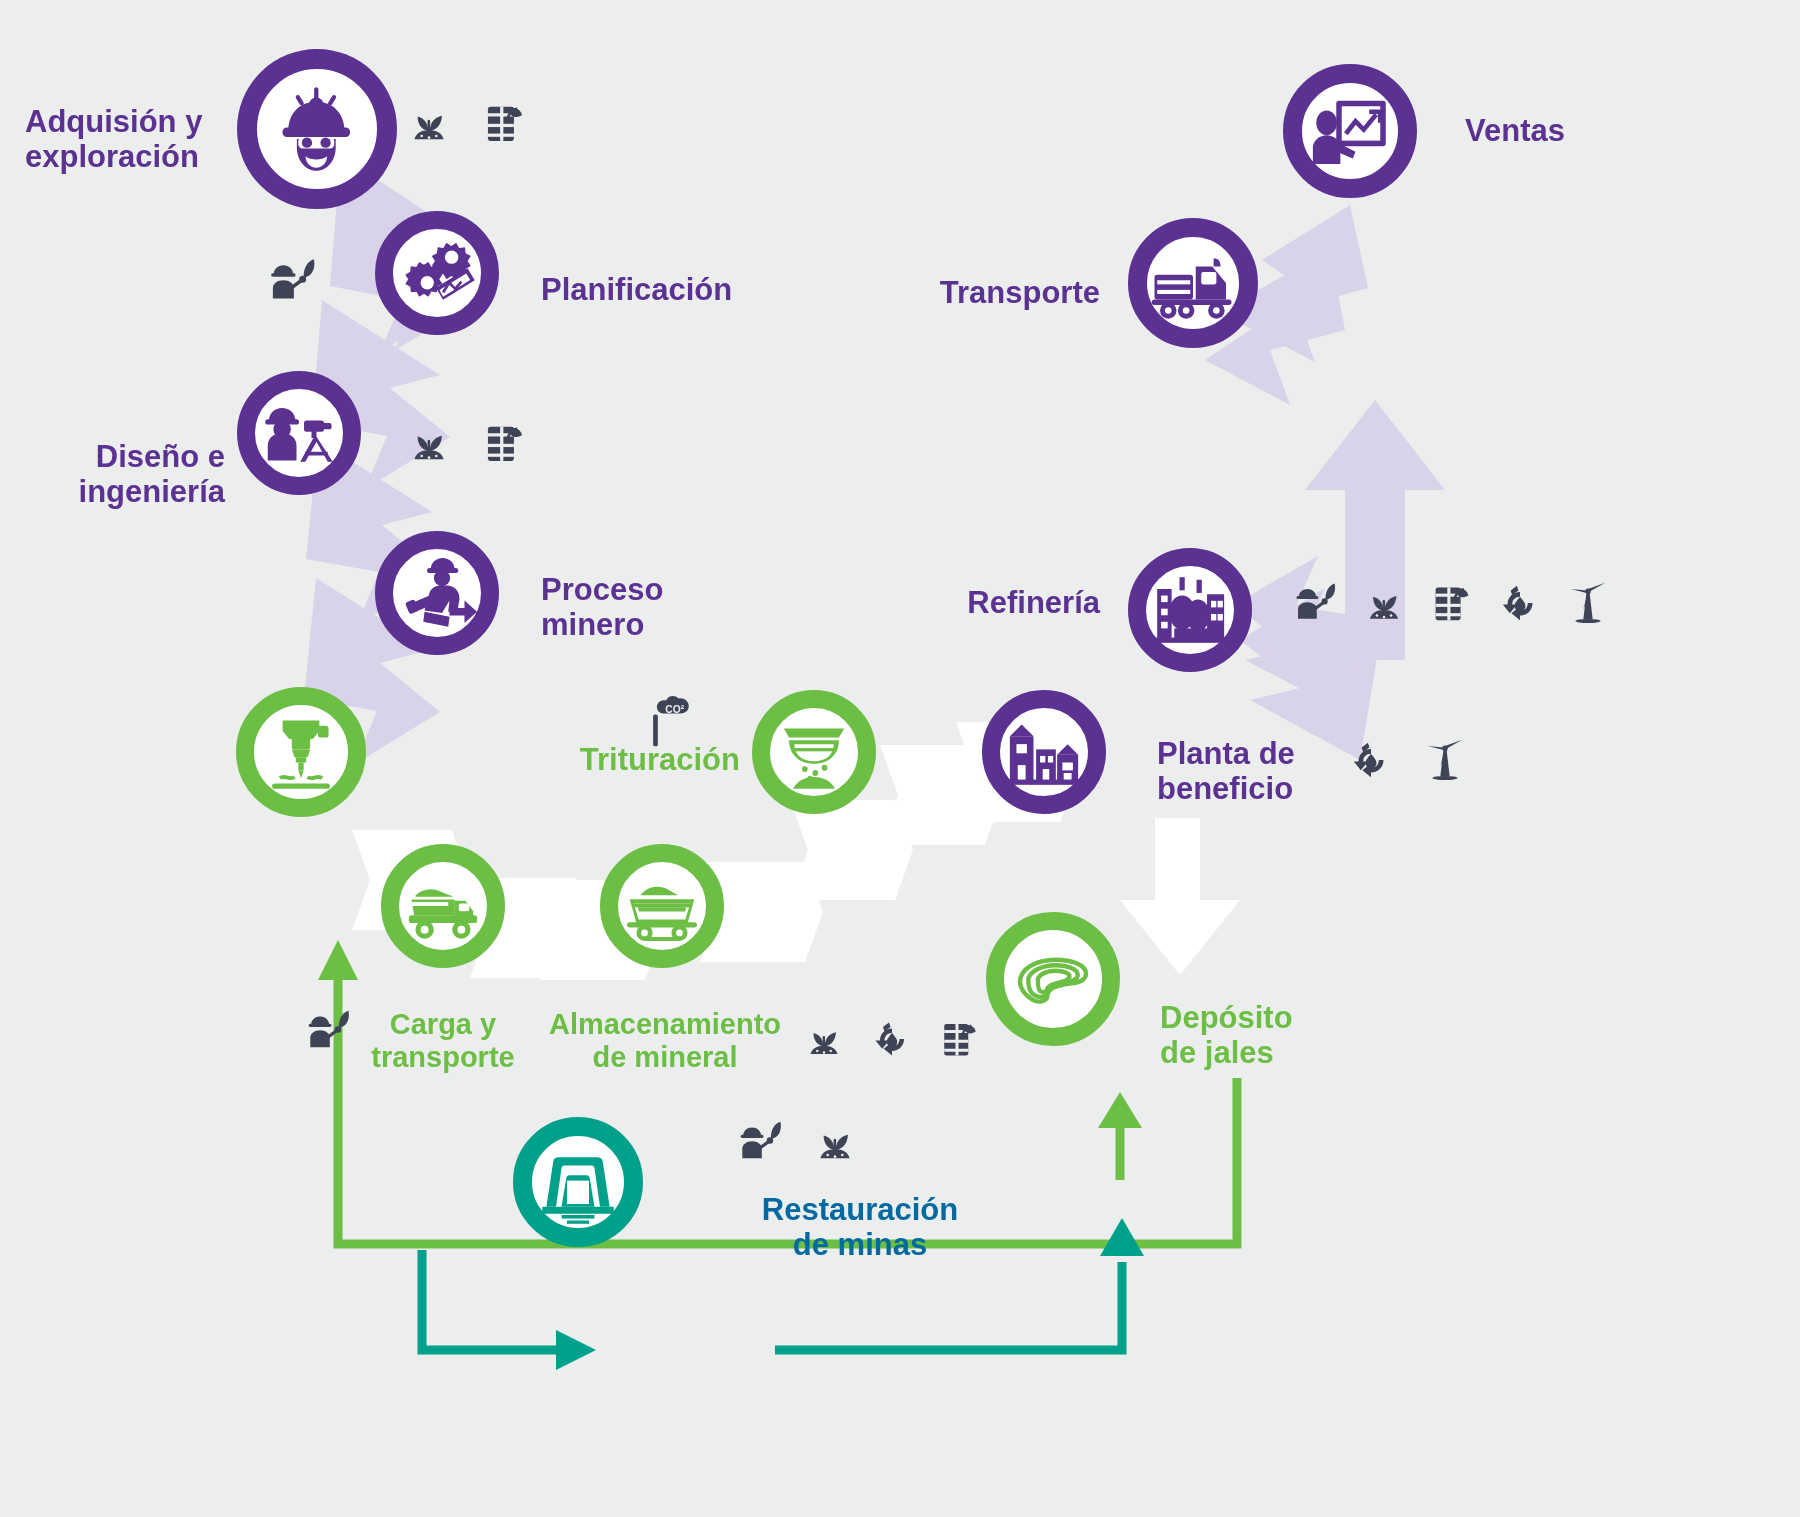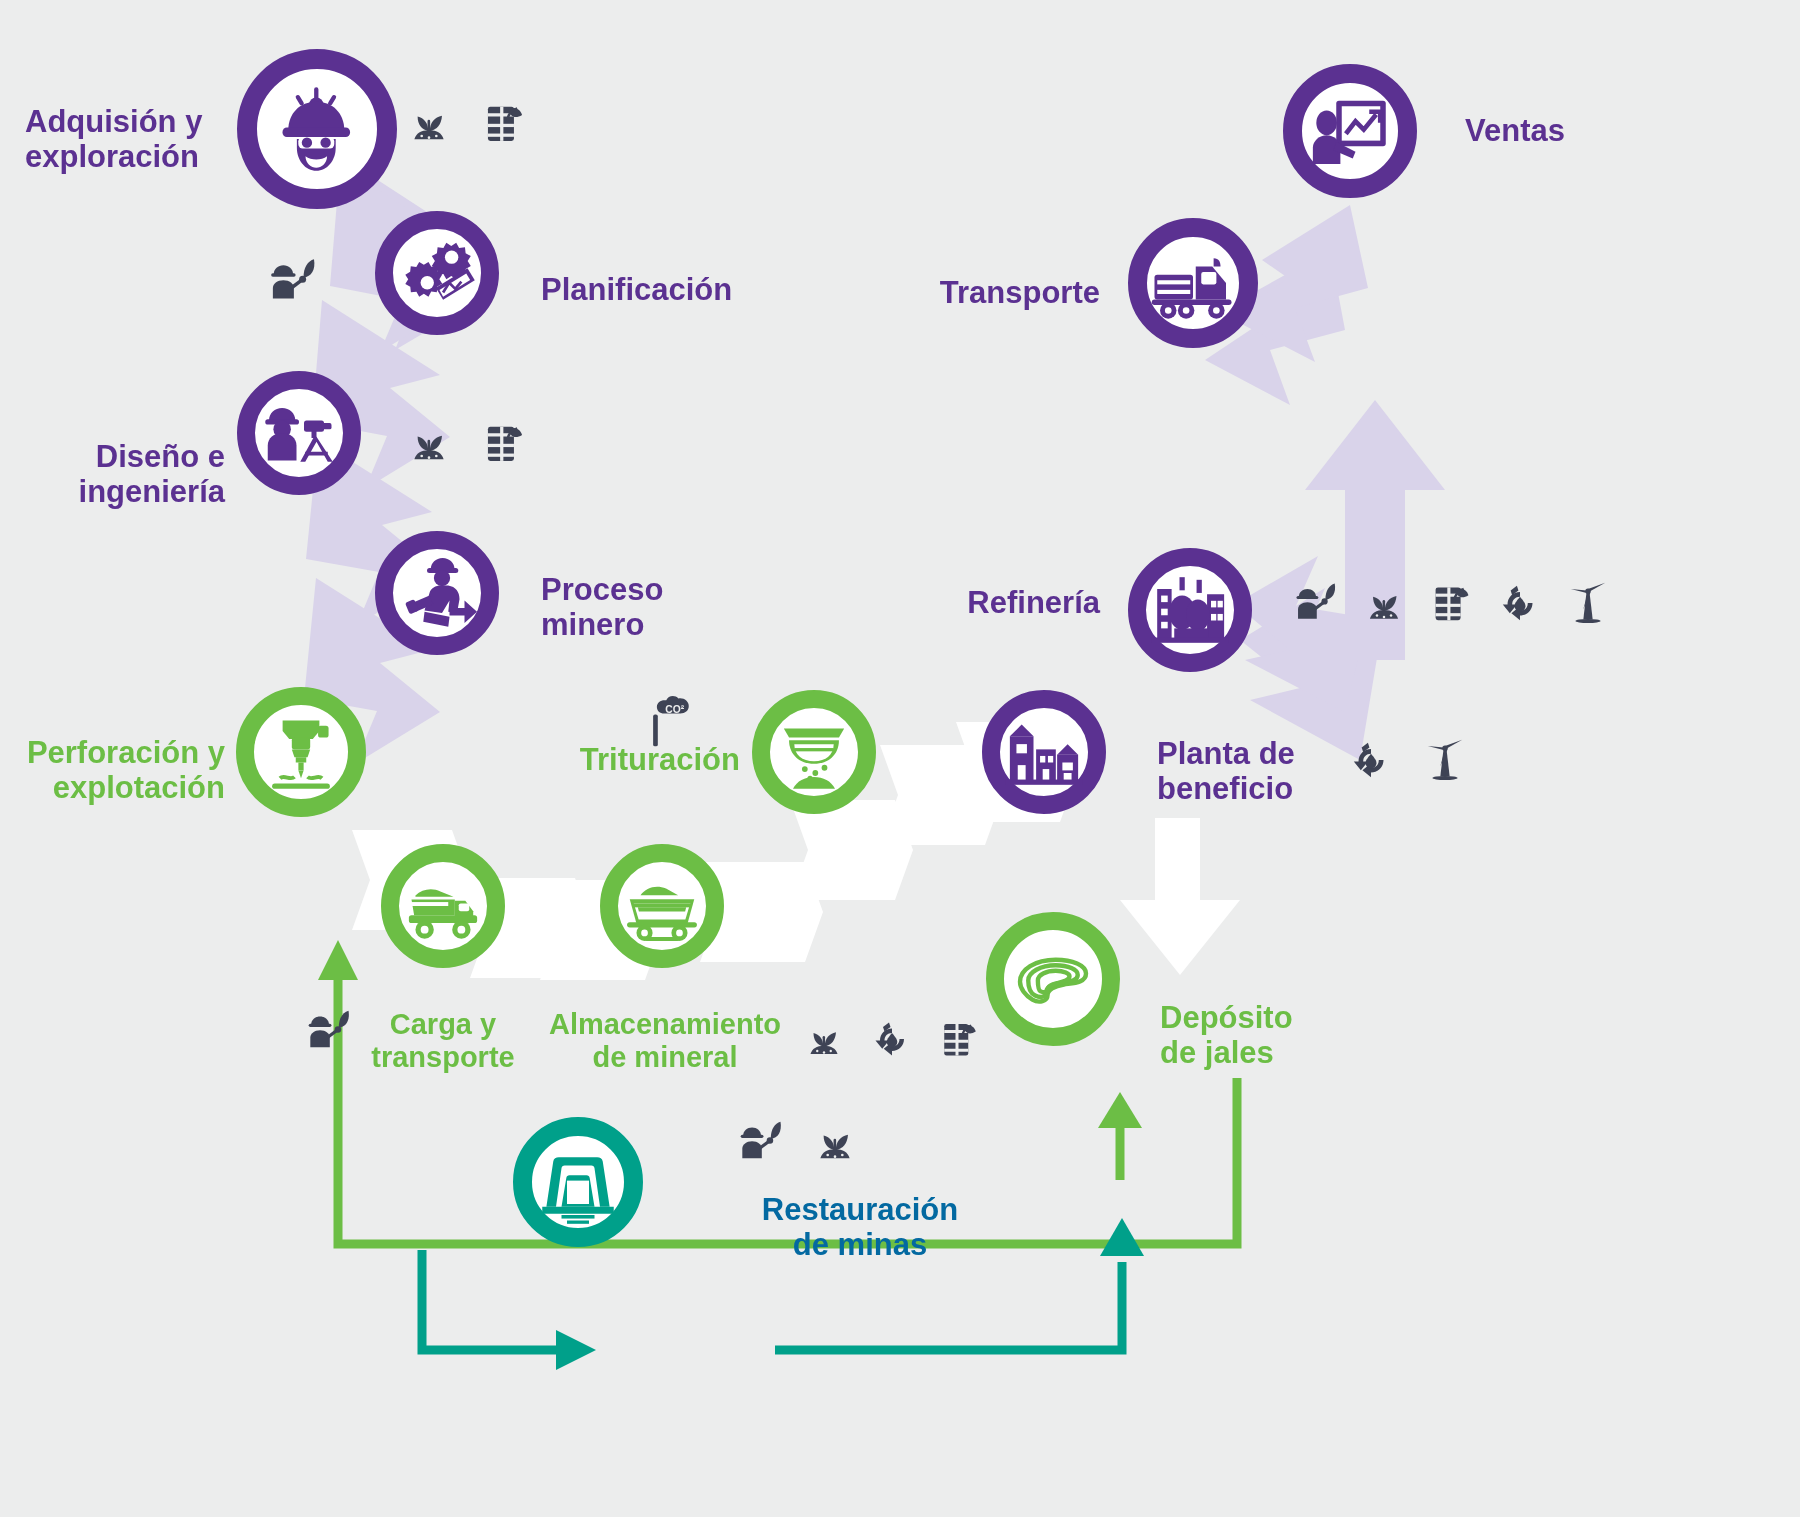--- a/index.html
+++ b/index.html
@@ -210,22 +210,20 @@
           <rect x="45" y="12" width="8" height="9" rx="2"></rect>
           <path d="M25 30h14l-2 6H27z"></path>
           <rect x="28" y="36" width="8" height="4"></rect>
           <rect x="30" y="40" width="4" height="6"></rect>
           <path d="M30 46l2 6 2-6z"></path>
           <path d="M16 52c3-3 8 2 11-1M37 51c3 3 8-2 11 1" stroke="#6cbe45" stroke-width="3" fill="none"></path>
           <rect x="10" y="56" width="44" height="4" rx="2"></rect>
         </g>
       </svg>
     </div>
-    <div class="label lbl-green" style="left:10px;top:735px;width:215px;font-size:31px;text-align:right;">Perforación y
-explotación</div>
 
     <div class="iconrow" style="left:303px;top:1005px;">
       <svg class="mini" width="52" height="52" viewBox="0 0 64 64">
         <path d="M10 24c0-6 5-10 11-10s11 4 11 10z"></path>
         <rect x="7" y="23" width="28" height="4" rx="2"></rect>
         <path d="M9 52v-12c0-5 5-9 12-9s12 4 12 9v12z"></path>
         <path d="M30 40l12-9" stroke="#3e4355" stroke-width="4" fill="none"></path>
         <circle cx="43" cy="30" r="4"></circle>
         <path d="M44 28c0-12 5-19 12-21 2 12-3 20-12 21z"></path>
       </svg>

